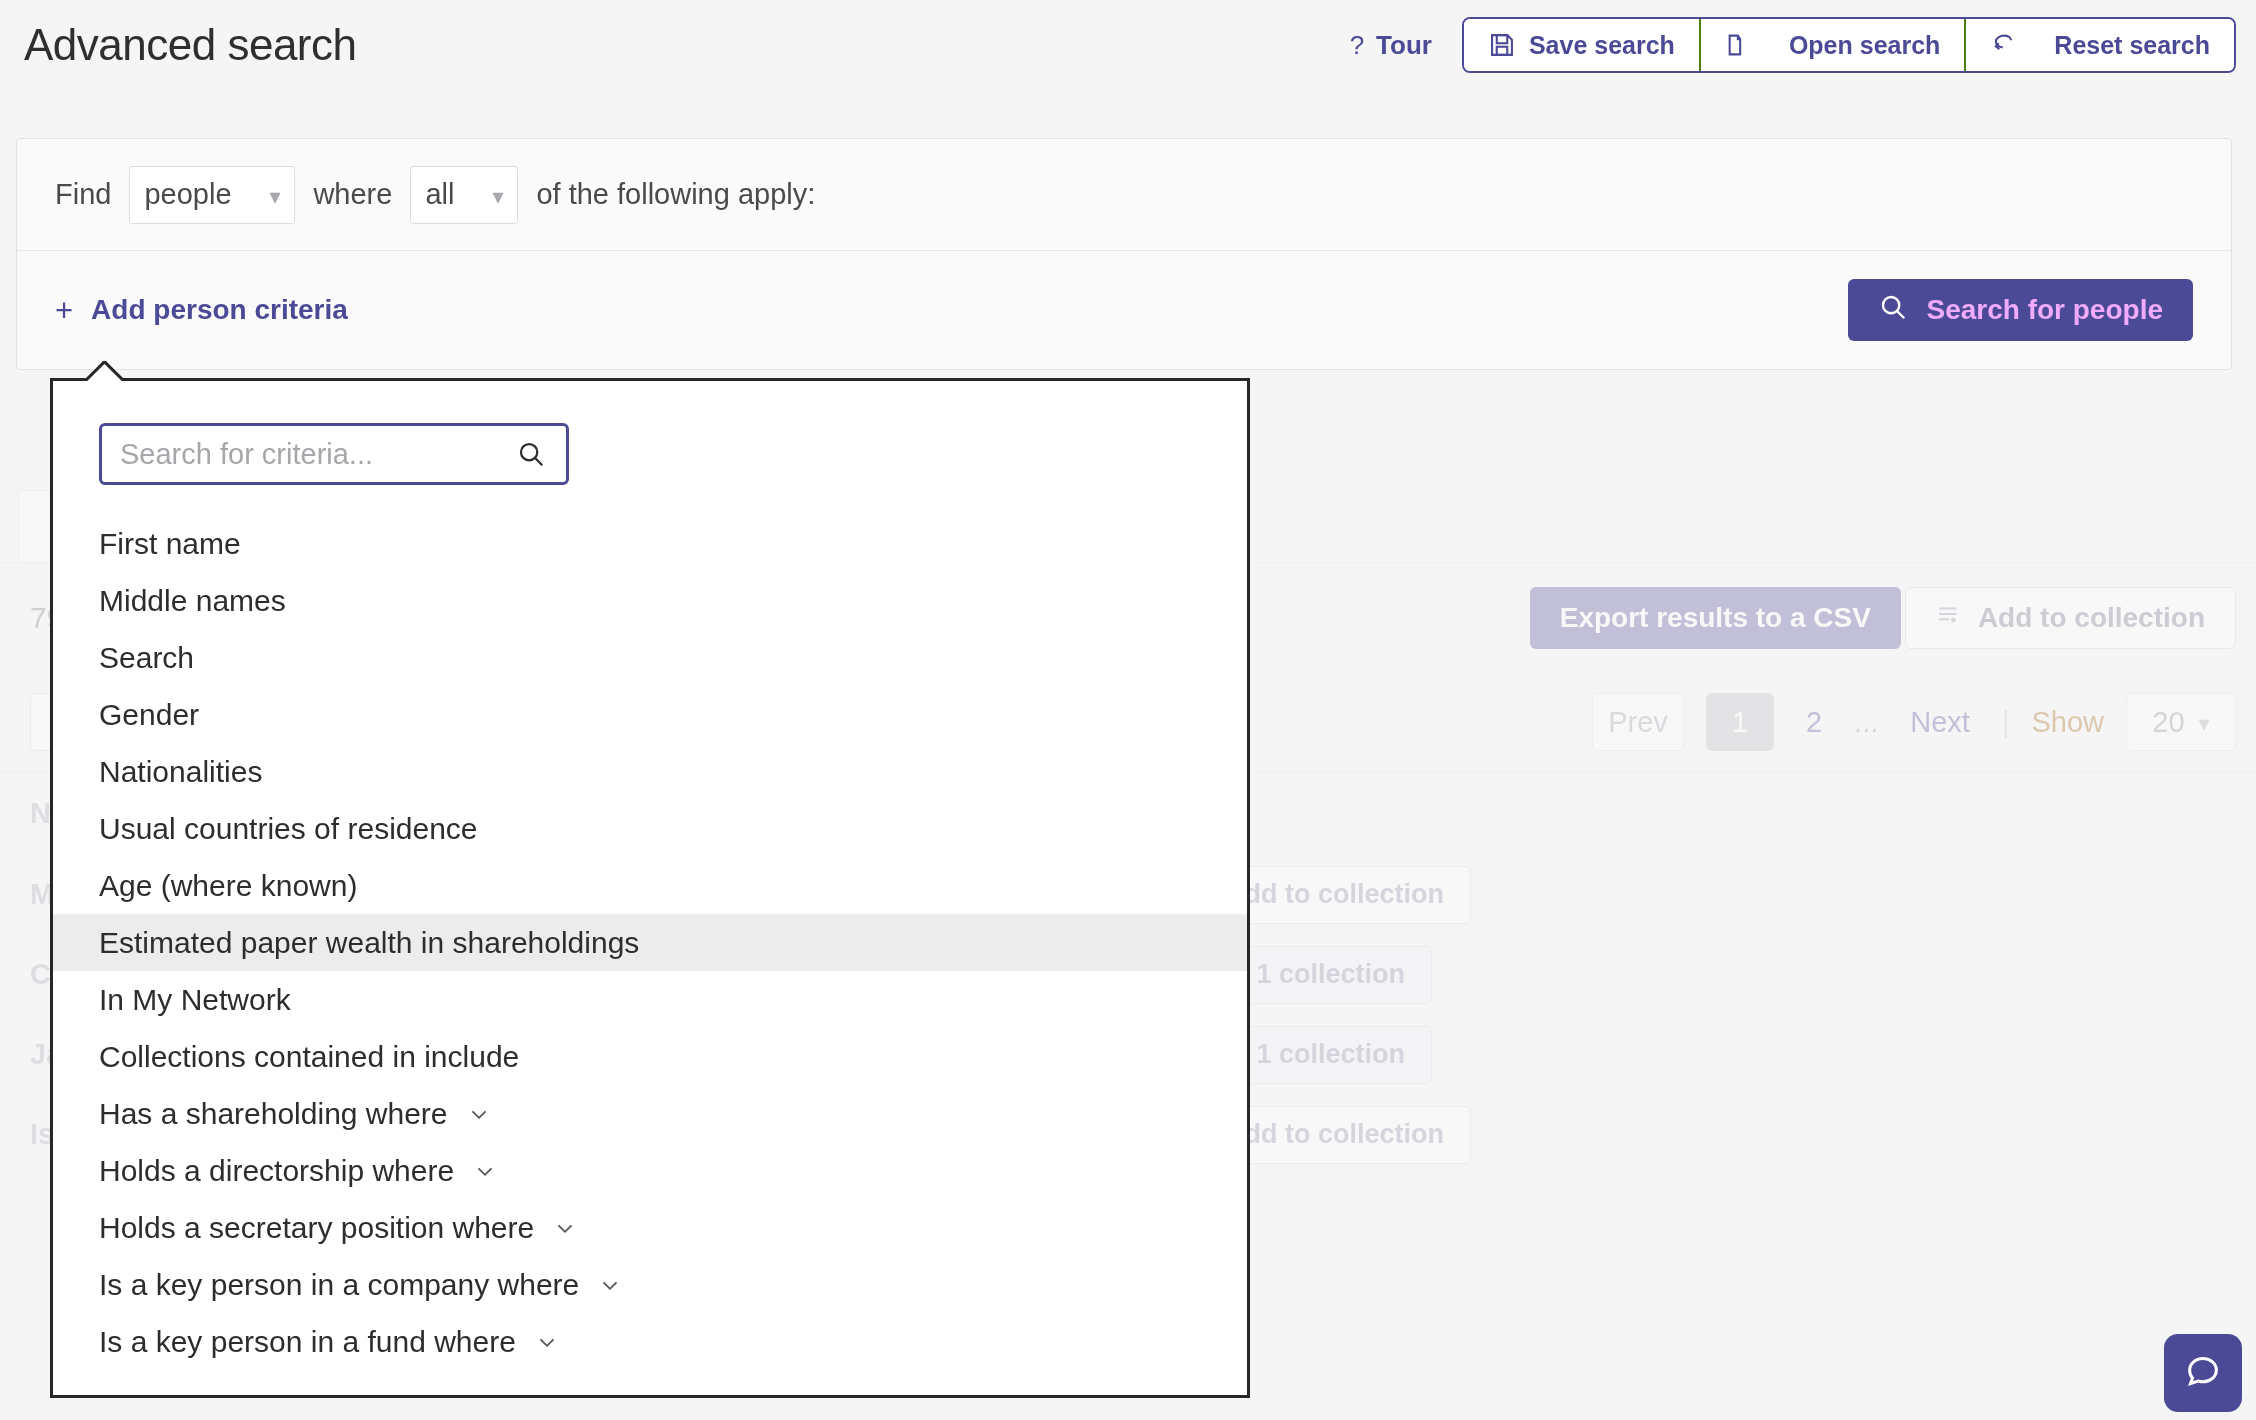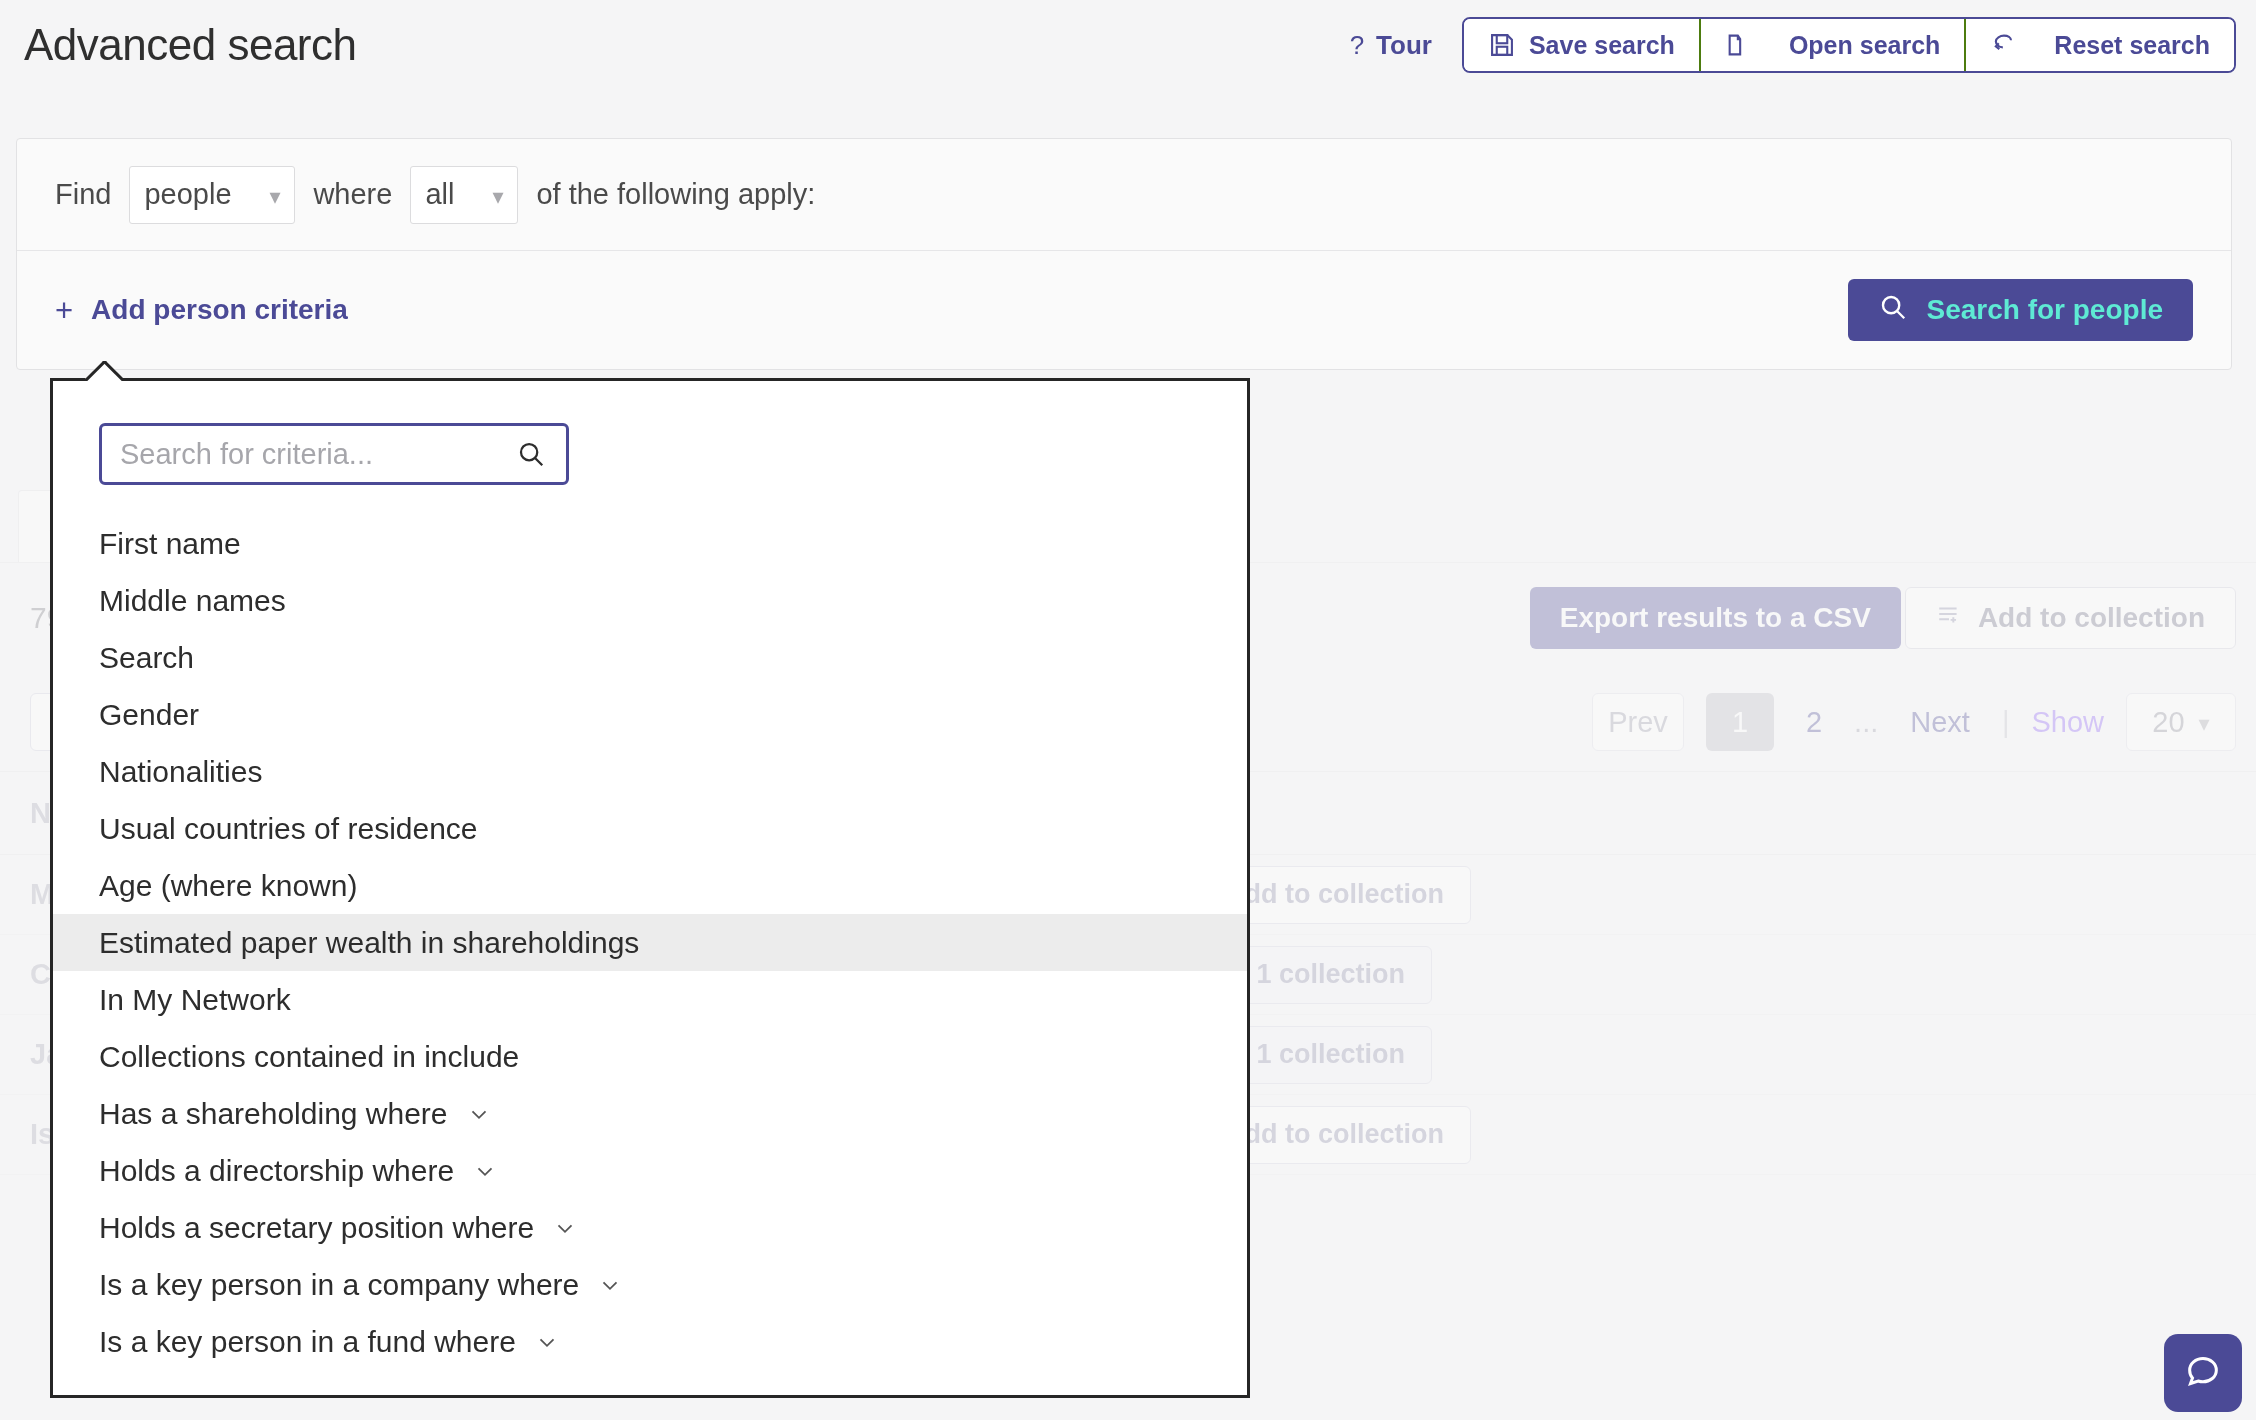--- a/index.html
+++ b/index.html
@@ -153,21 +153,21 @@
     color: #4b4a96;
     line-height: 1;
   }
 
   .search-people-btn {
     margin-left: auto;
     display: flex;
     align-items: center;
     gap: 18px;
     background: #4b4a96;
-    color: #5eead4;
+    color: #f0abfc;
     font-size: 28px;
     font-weight: 700;
     border: none;
     border-radius: 6px;
     height: 62px;
     padding: 0 30px;
     cursor: pointer;
     font-family: inherit;
   }
 
@@ -298,21 +298,21 @@
     height: 58px;
     min-width: 68px;
     display: flex;
     align-items: center;
     justify-content: center;
     font-weight: 400;
   }
   .pg-num  { color: #4b4a96; padding: 0 10px; }
   .pg-dots { color: #9b9baa; }
   .pg-sep  { color: #c0c0c8; }
-  .pg-show { color: #8b5cf6; }
+  .pg-show { color: #a16207; }
   .pg-select {
     border: 1px solid #dcdce4;
     background: #fff;
     border-radius: 6px;
     height: 58px;
     min-width: 110px;
     display: flex;
     align-items: center;
     justify-content: center;
     gap: 14px;

